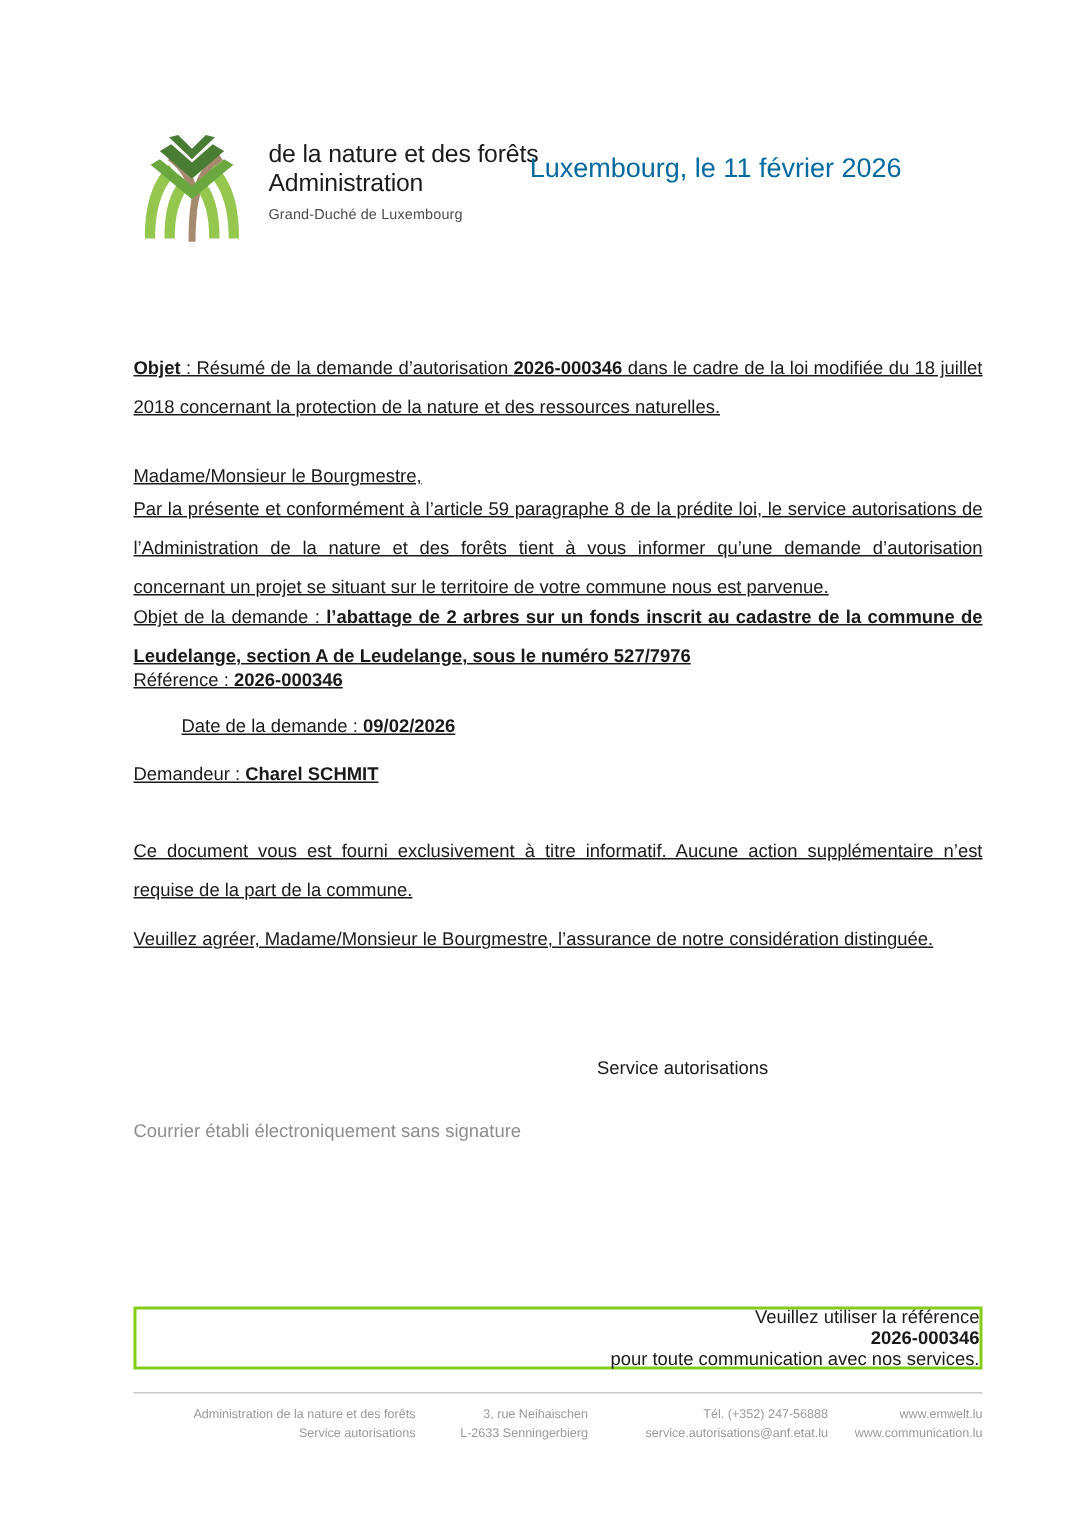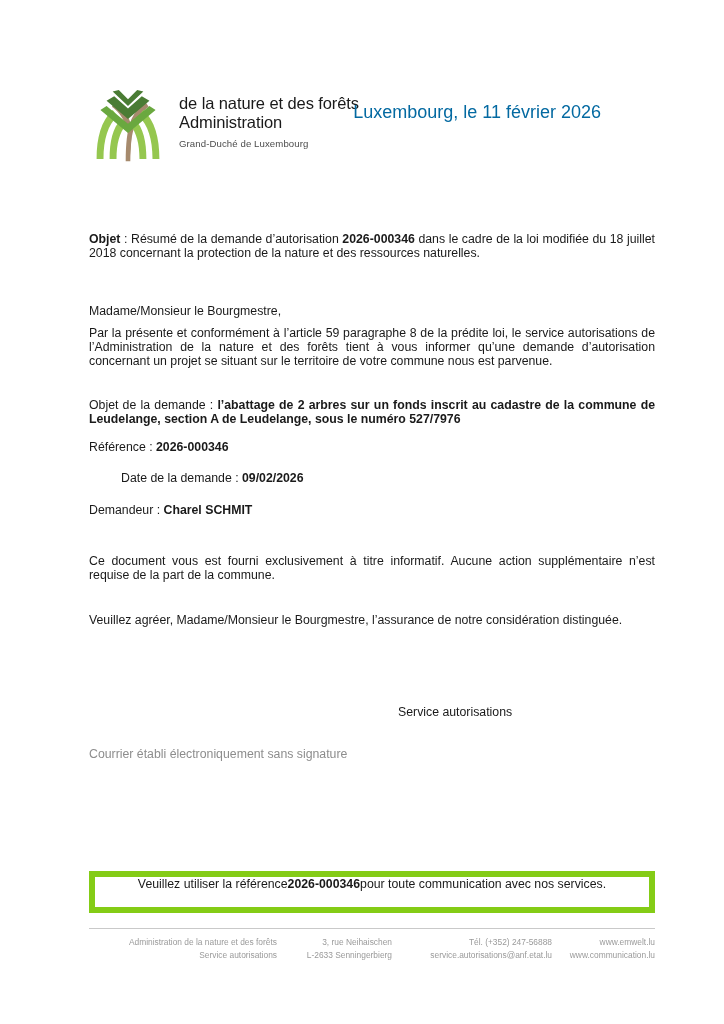--- a/index.html
+++ b/index.html
@@ -68,22 +68,23 @@
     color: #0369a1;
     white-space: nowrap;
   }
 
   
   .body-block {
     position: absolute;
     left: 89px;
     width: 566px;
     font-size: 12.3px;
-    line-height: 14px;
-    color: #1a1a1a;
+    line-height: 26px;
+    color: #1a1a1a;
+    text-decoration: underline;
   }
   .justify { text-align: justify; }
   .bold { font-weight: bold; }
 
   .p-objet     { top: 232px; }
   .p-salut     { top: 304px; }
   .p-intro     { top: 326px; }
   .p-demande   { top: 398px; }
   .p-ref       { top: 440px; }
   .p-date      { top: 471px; margin-left: 32px; }
@@ -106,27 +107,28 @@
     color: #8d8d8d;
   }
 
   
   .ref-box {
     position: absolute;
     left: 89px;
     top: 871px;
     width: 566px;
     height: 42px;
-    border: 6px solid #84cc16;
+    border: 2px solid #84cc16;
     box-sizing: border-box;
     display: flex;
-    align-items: flex-start;
+    align-items: flex-end;
     justify-content: center;
     font-size: 12.3px;
     color: #1a1a1a;
+    flex-direction: column;
   }
 
   
   .footer-rule {
     position: absolute;
     left: 89px;
     top: 928px;
     width: 566px;
     height: 1px;
     background: #c9c9c9;

